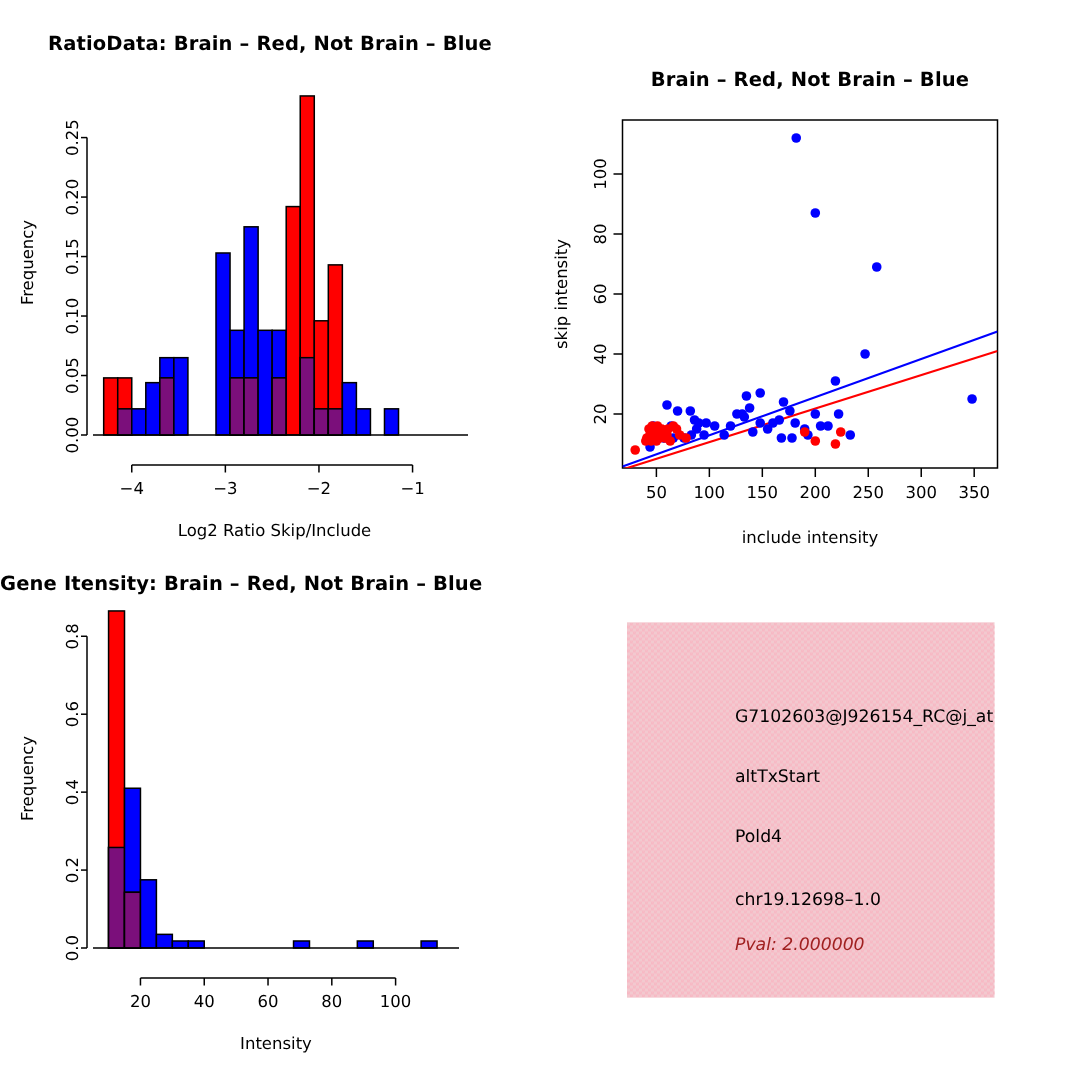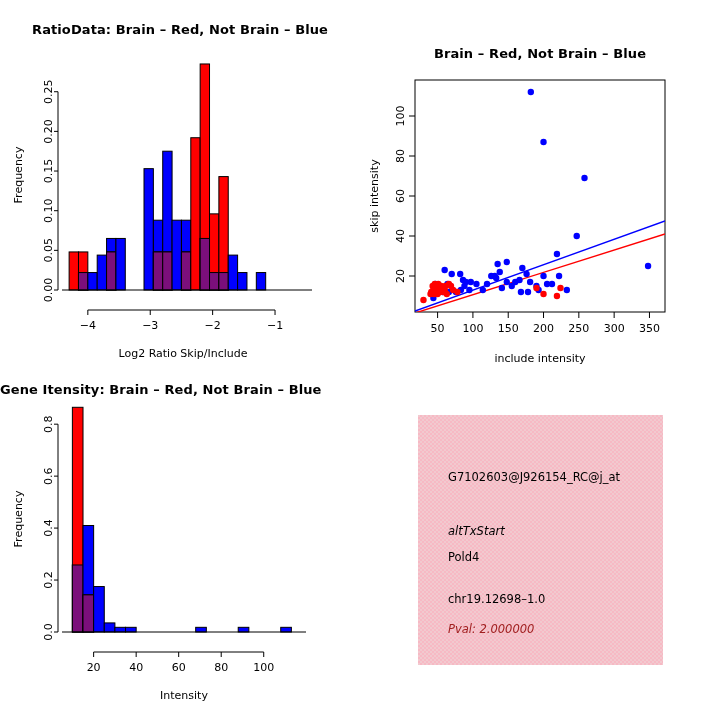--- a/index.html
+++ b/index.html
@@ -31,20 +31,21 @@
       linear-gradient(45deg,#f7b9c4 25%,transparent 25%,transparent 75%,#f7b9c4 75%);
     background-size:4px 4px;
     background-position:0 0,2px 2px;
   }
   .infoline{
     position:absolute;
     font-family:"DejaVu Sans","Liberation Sans",sans-serif;
     font-size:11.5px;
     color:#000;
     white-space:nowrap;
+    margin-left:42px;
   }
   .infoline.pval{color:#a02020;}
 </style>
 </head>
 <body>
 
 <div id="root">
 
   <div class="panel p-tl">
     <div class="ptitle" style="top:22px;">RatioData: Brain – Red, Not Brain – Blue</div>
@@ -276,20 +277,20 @@
           <line x1="263.72972972972974" y1="272" x2="263.72972972972974" y2="277" stroke="#000" stroke-width="1"></line>
           <text x="263.72972972972974" y="291" font-size="11" fill="#000" font-family="&quot;DejaVu Sans&quot;,&quot;Liberation Sans&quot;,sans-serif" text-anchor="middle">100</text>
           <text x="184" y="319" font-size="11" fill="#000" font-family="&quot;DejaVu Sans&quot;,&quot;Liberation Sans&quot;,sans-serif" text-anchor="middle">Intensity</text>
         </g>
       </svg>
   </div>
 
   <div class="panel p-br">
     <div class="infobox" style="left:58px;top:55px;width:245px;height:250px;">
       <div class="infoline" style="left:30px;top:55px;">G7102603@J926154_RC@j_at</div>
-      <div class="infoline" style="left:30px;top:109px;font-style:italic;">altTxStart</div>
+      <div class="infoline" style="left:30px;top:95px;">altTxStart</div>
       <div class="infoline" style="left:30px;top:135px;">Pold4</div>
       <div class="infoline" style="left:30px;top:177px;">chr19.12698–1.0</div>
       <div class="infoline pval" style="left:30px;top:207px;font-style:italic;">Pval: 2.000000</div>
     </div>
   </div>
 
 </div>
 
 </body></html>

